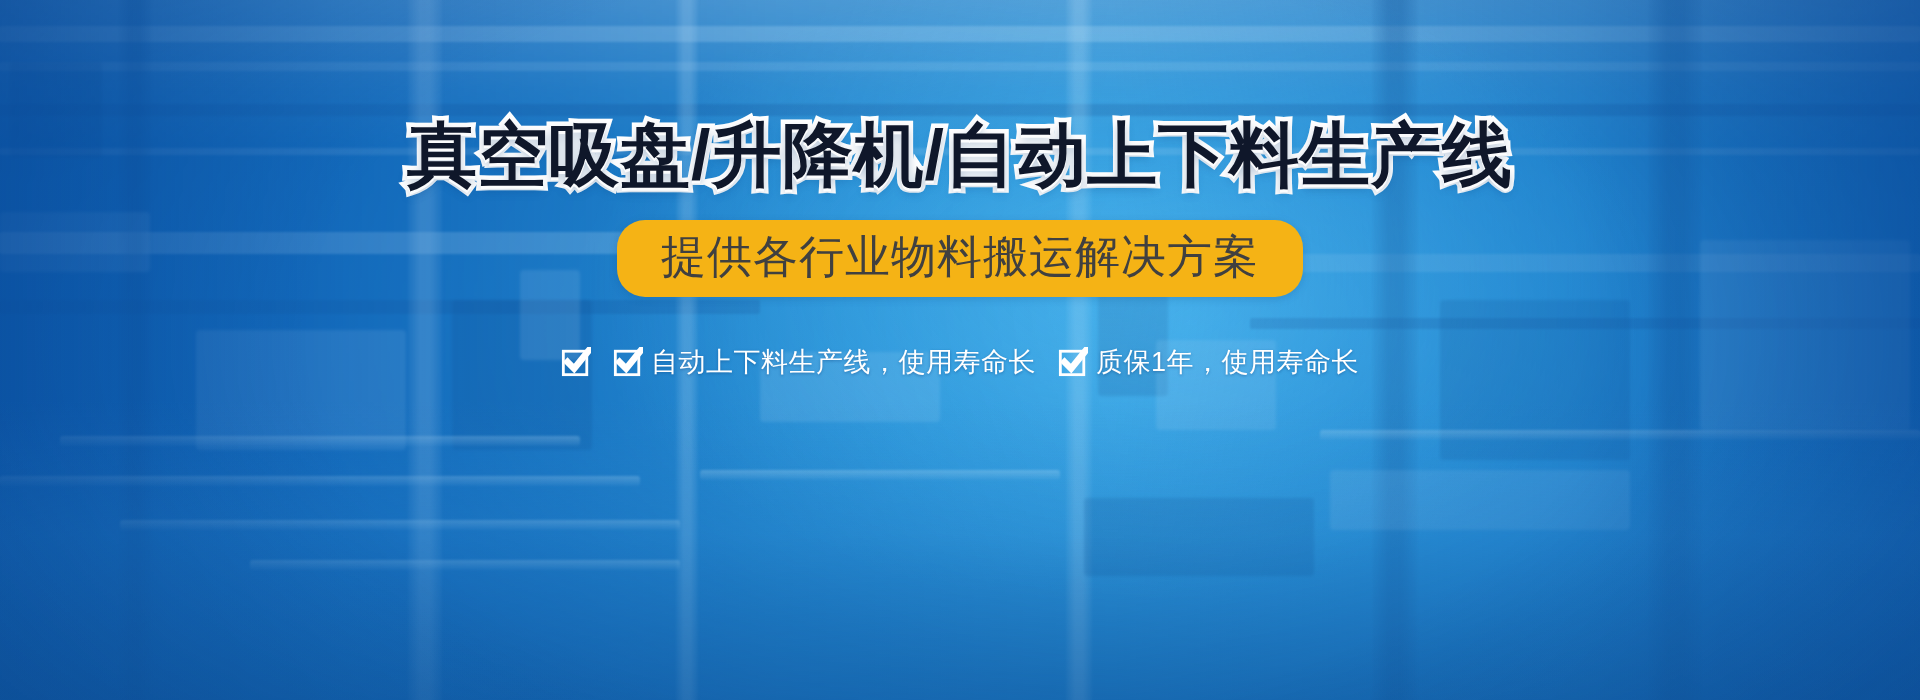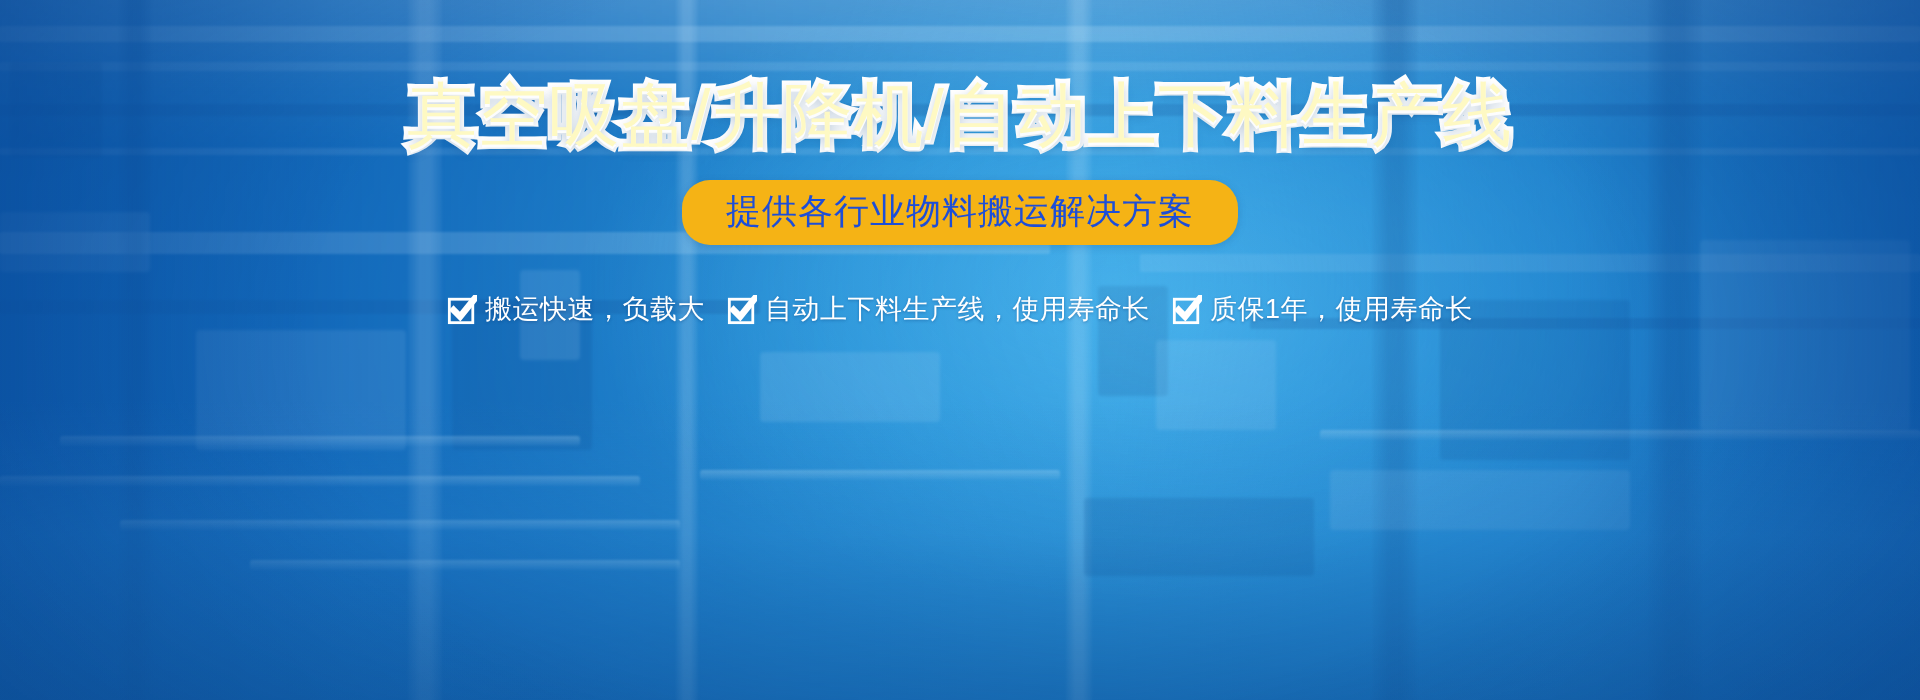--- a/index.html
+++ b/index.html
@@ -105,46 +105,46 @@
   
   .content {
     position: absolute;
     inset: 0;
     display: flex;
     flex-direction: column;
     align-items: center;
   }
 
   .headline {
-    margin-top: 80px;
+    margin-top: 120px;
     font-size: 70px;
     line-height: 1;
-    font-weight: 400;
+    font-weight: 700;
     letter-spacing: 1px;
-    color: #fef9c3;
+    color: #0f172a;
     white-space: nowrap;
     -webkit-text-stroke: 9px #ffffff;
     paint-order: stroke fill;
     text-shadow:
       0 3px 0 rgba(255,255,255,0.9),
       0 5px 10px rgba(8,60,120,0.30);
   }
 
   .subtitle-badge {
     margin-top: 30px;
     background: #f5b315;
     border-radius: 28px;
     padding: 9px 44px 12px 44px;
     box-shadow: 0 2px 8px rgba(10,60,120,0.20);
   }
   .subtitle-badge .sub-text {
-    font-size: 35px;
+    font-size: 45px;
     line-height: 1.25;
     font-weight: 500;
-    color: #1d4ed8;
+    color: #404040;
     white-space: nowrap;
     letter-spacing: 1px;
   }
 
   .features {
     margin-top: 50px;
     display: flex;
     align-items: center;
     gap: 22px;
     white-space: nowrap;
@@ -229,21 +229,20 @@
       <div class="sub-text">提供各行业物料搬运解决方案</div>
     </div>
 
     <div class="features">
 
       <div class="feature">
         <svg class="check-icon" viewBox="0 0 32 32">
           <rect x="2.5" y="4.5" width="25" height="25" fill="none" stroke="#ffffff" stroke-width="3"></rect>
           <path d="M7 16 L14 23 L31 2" fill="none" stroke="#ffffff" stroke-width="7" stroke-linecap="square"></path>
         </svg>
-        <span class="feature-label">搬运快速，负载大</span>
       </div>
 
       <div class="feature">
         <svg class="check-icon" viewBox="0 0 32 32">
           <rect x="2.5" y="4.5" width="25" height="25" fill="none" stroke="#ffffff" stroke-width="3"></rect>
           <path d="M7 16 L14 23 L31 2" fill="none" stroke="#ffffff" stroke-width="7" stroke-linecap="square"></path>
         </svg>
         <span class="feature-label">自动上下料生产线，使用寿命长</span>
       </div>
 

